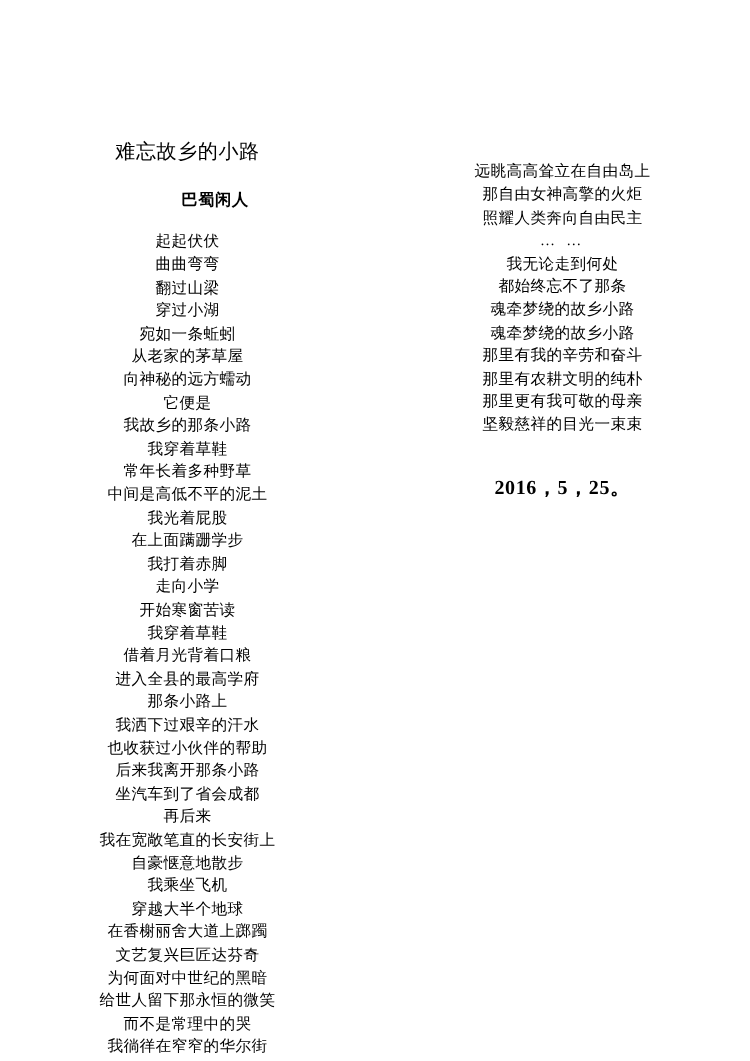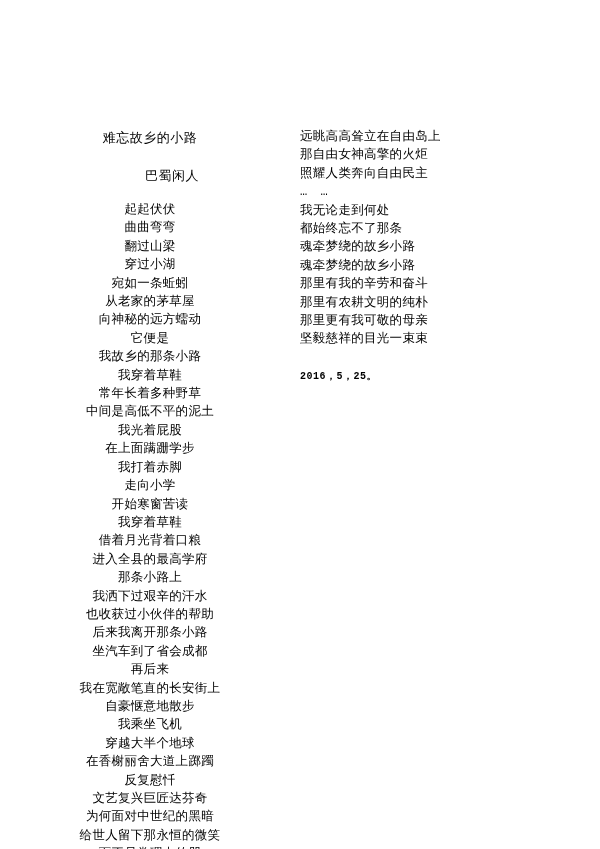--- a/index.html
+++ b/index.html
@@ -28,58 +28,58 @@
     display: flex;
     flex-direction: row;
     align-items: flex-start;
   }
   .col-left {
     width: 300px;
     text-align: center;
   }
   .col-right {
     width: 300px;
+    text-align: center;
     padding-top: 16px;
     box-sizing: border-box;
-    font-family: Liberation Mono, monospace;
   }
   .poem-title {
-    font-size: 13px;
+    font-size: 16px;
     line-height: 20px;
     font-weight: 400;
-    margin: 16px 0 18px 0;
+    margin: 0 0 18px 0;
     letter-spacing: 0.5px;
     font-family: Liberation Serif, serif;
   }
   .poem-author {
     font-size: 13px;
     line-height: 20px;
-    font-weight: 400;
+    font-weight: 700;
     margin: 0 0 14px 0;
     letter-spacing: 0.5px;
     padding-left: 44px;
   }
   .verse {
     margin: 0;
     padding: 0;
     list-style: none;
   }
   .verse li {
     font-size: 12.5px;
     line-height: 18.4px;
     white-space: nowrap;
     letter-spacing: 0.3px;
   }
   .verse li.ellipsis {
     letter-spacing: 3px;
     font-size: 12px;
   }
   .date-line {
-    margin-top: 20px;
-    font-size: 10px;
+    margin-top: 31px;
+    font-size: 16px;
     font-weight: 700;
     letter-spacing: 0.5px;
   }
 </style>
 </head>
 <body>
 
 <div class="page">
   <div class="columns">
 
@@ -111,21 +111,20 @@
         <li>我洒下过艰辛的汗水</li>
         <li>也收获过小伙伴的帮助</li>
         <li>后来我离开那条小路</li>
         <li>坐汽车到了省会成都</li>
         <li>再后来</li>
         <li>我在宽敞笔直的长安街上</li>
         <li>自豪惬意地散步</li>
         <li>我乘坐飞机</li>
         <li>穿越大半个地球</li>
         <li>在香榭丽舍大道上踯躅</li>
-        <li>反复慰忏</li>
         <li>文艺复兴巨匠达芬奇</li>
         <li>为何面对中世纪的黑暗</li>
         <li>给世人留下那永恒的微笑</li>
         <li>而不是常理中的哭</li>
         <li>我徜徉在窄窄的华尔街</li>
       </ul>
     </div>
 
     <div class="col-right">
       <ul class="verse">

